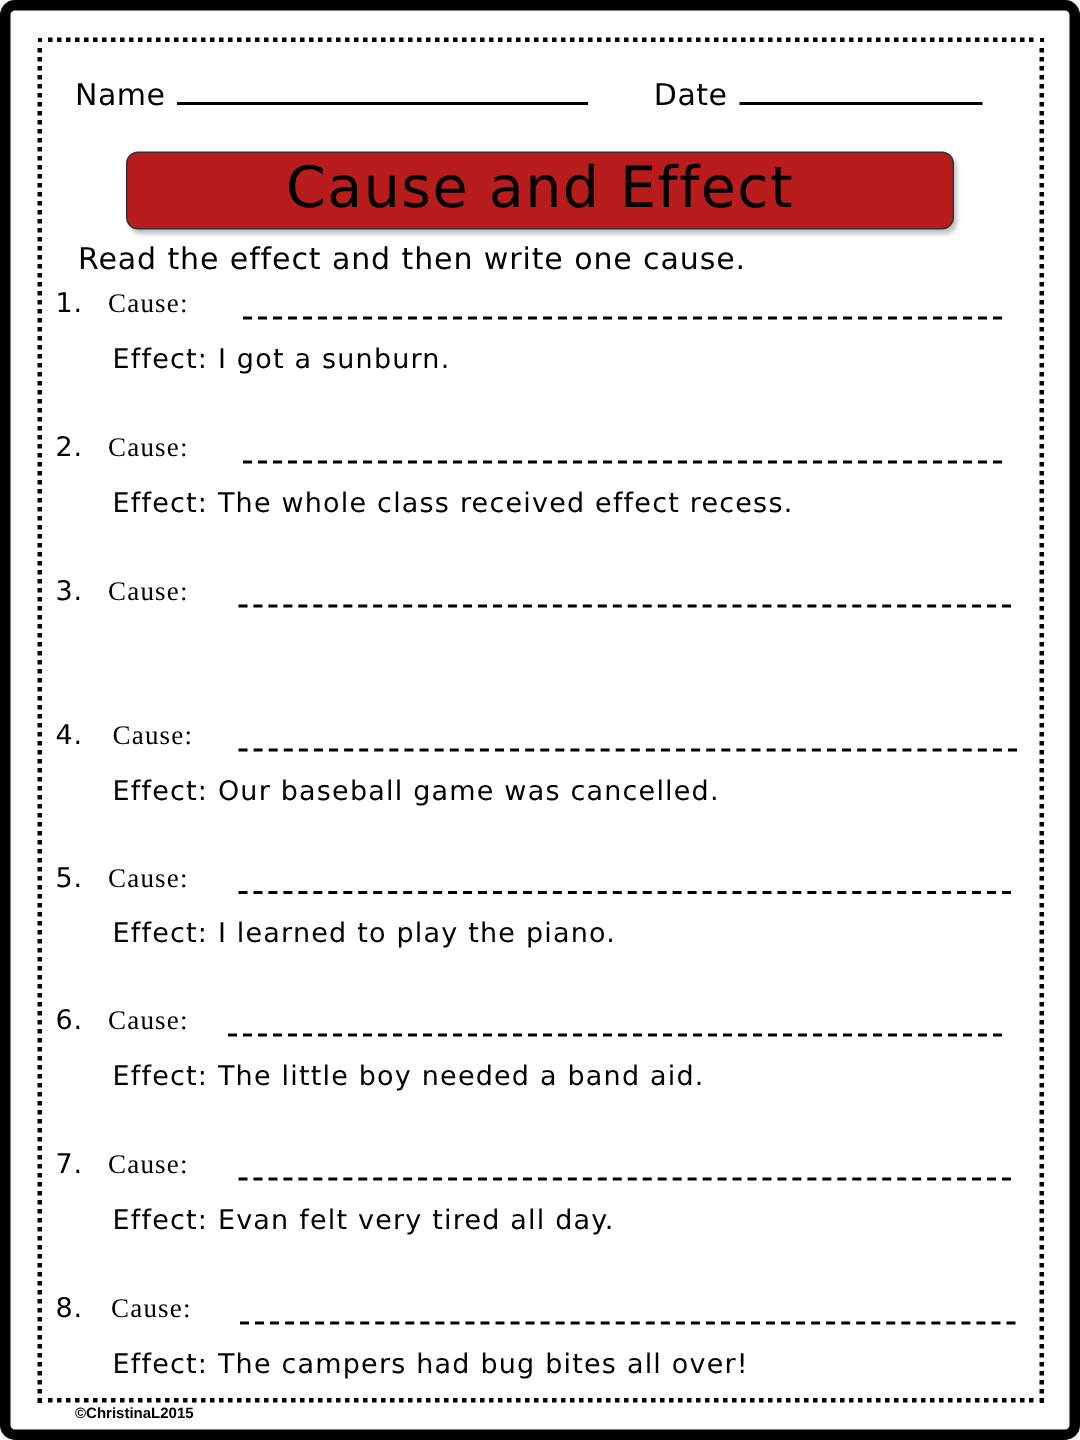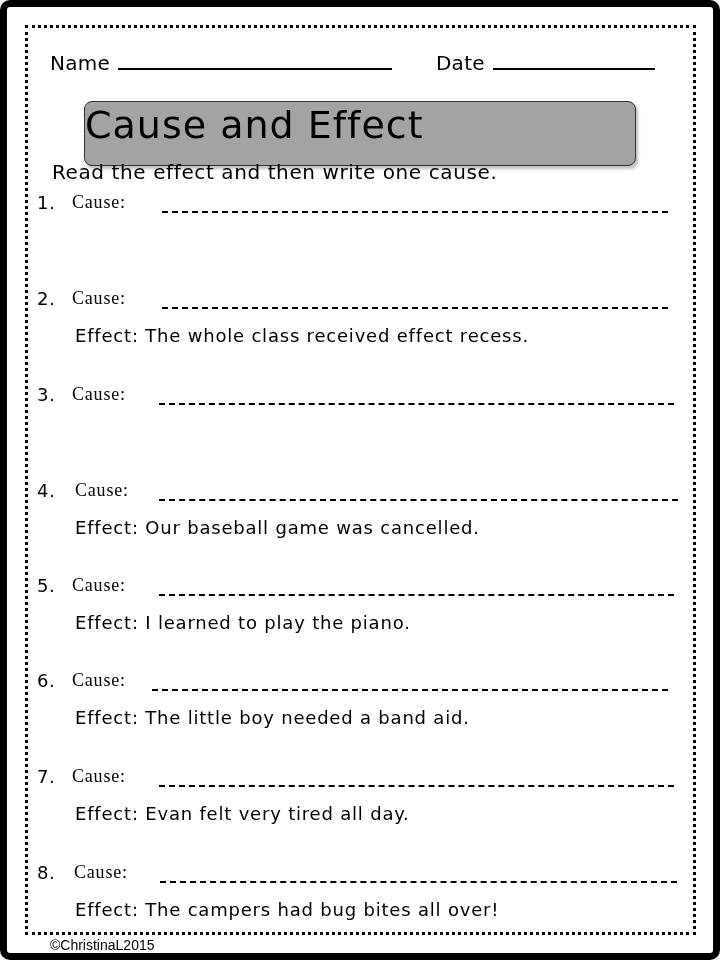--- a/index.html
+++ b/index.html
@@ -51,27 +51,27 @@
       margin-left: 8px;
     }
     .name-row .name-blank { width: 274px; }
     .name-row .date-label { margin-left: 37px; }
     .name-row .date-blank { width: 162px; }
     .title-box {
       position: absolute;
       left: 84px;
       top: 101px;
       width: 552px;
-      height: 65px;
+      height: 52px;
       box-sizing: border-box;
       border: 1.5px solid #333;
       border-radius: 8px;
-      background: #a3a3a3;
+      background: #b91c1c;
       box-shadow: 2px 3px 3px rgba(0,0,0,0.25);
-      text-align: left;
+      text-align: center;
     }
     .title-text {
       font-size: 38px;
       line-height: 46px;
       letter-spacing: 1px;
       font-weight: normal;
     }
     .instructions {
       position: absolute;
       left: 52px;
@@ -111,22 +111,23 @@
       left: 38px;
       top: 37px;
       font-size: 18px;
       letter-spacing: 0.8px;
       white-space: nowrap;
     }
     .copyright {
       position: absolute;
       left: 50px;
       top: 937px;
-      font-size: 14px;
+      font-size: 10px;
       font-family: "Liberation Sans", sans-serif;
+      font-weight: bold;
     }
   </style>
 </head>
 <body>
 
 <div class="outer-frame"></div>
 <div class="dotted-frame"></div>
 
 <div class="name-row">
   <span>Name</span><span class="blank name-blank"></span>
@@ -136,20 +137,21 @@
 <div class="title-box">
   <span class="title-text">Cause and Effect</span>
 </div>
 
 <div class="instructions">Read the effect and then write one cause.</div>
 
 <div class="item" style="top:192px;">
   <span class="num">1.</span>
   <span class="cause-label">Cause:</span>
   <span class="cause-line" style="left:125px;width:506px;"></span>
+  <span class="effect">Effect: I got a sunburn.</span>
 </div>
 
 <div class="item" style="top:288px;">
   <span class="num">2.</span>
   <span class="cause-label">Cause:</span>
   <span class="cause-line" style="left:125px;width:506px;"></span>
   <span class="effect">Effect: The whole class received effect recess.</span>
 </div>
 
 <div class="item" style="top:384px;">

